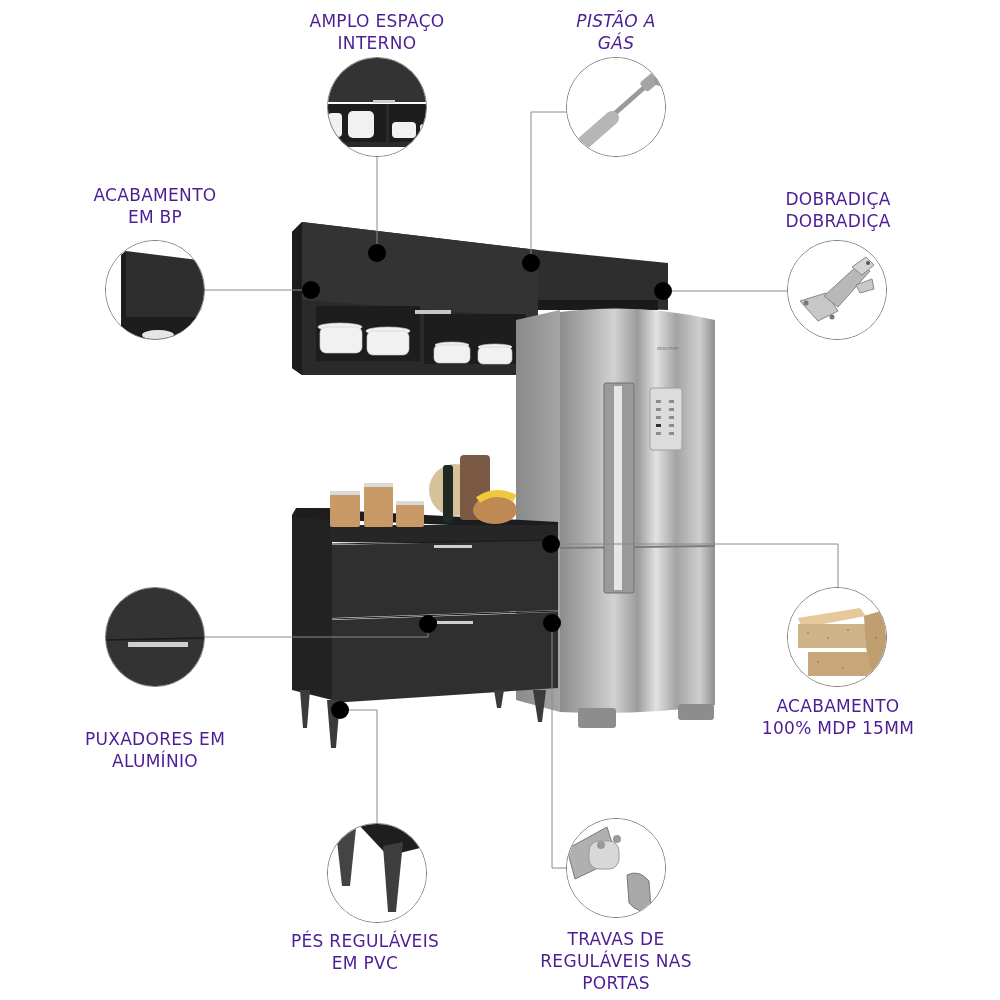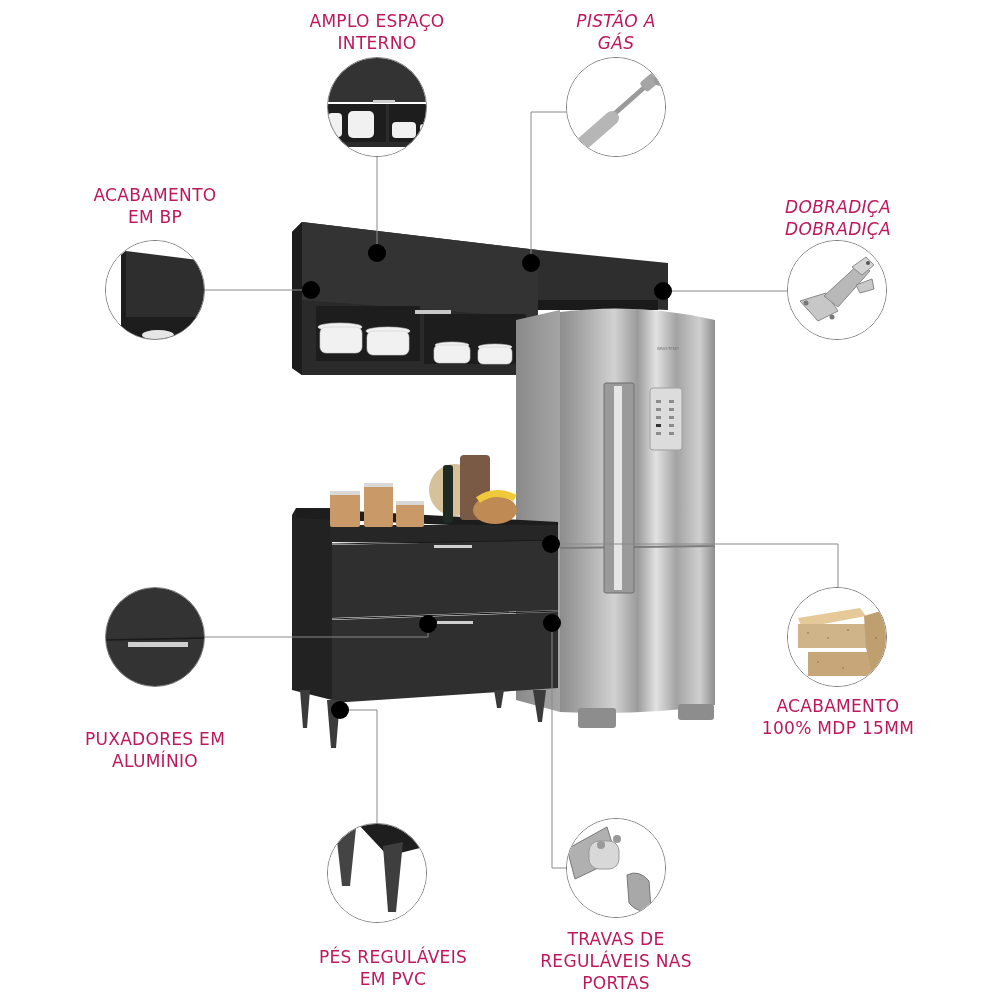--- a/index.html
+++ b/index.html
@@ -1,17 +1,17 @@
 <!DOCTYPE html>
 <html><head>
 <meta charset="utf-8">
 <style>
   html,body{margin:0;padding:0;background:#ffffff;}
   body{width:1000px;height:1000px;position:relative;overflow:hidden;font-family:"DejaVu Sans",sans-serif;}
-  .label{position:absolute;text-align:center;color:#be185d;font-size:17px;line-height:22px;letter-spacing:0.3px;font-family:"DejaVu Sans",sans-serif;font-weight:normal;white-space:nowrap;transform:translateX(-50%);}
+  .label{position:absolute;text-align:center;color:#4c1d95;font-size:17px;line-height:22px;letter-spacing:0.3px;font-family:"DejaVu Sans",sans-serif;font-weight:normal;white-space:nowrap;transform:translateX(-50%);}
   .circle{position:absolute;width:100px;height:100px;border-radius:50%;border:1px solid #7a7a7a;overflow:hidden;background:#fff;box-sizing:border-box;}
   .abs{position:absolute;}
   svg{display:block;}
 </style>
 </head>
 <body>
 
 <div class="abs" style="left:0;top:0;width:1000px;height:1000px;">
 <svg width="1000" height="1000" viewBox="0 0 1000 1000">
   <defs>
@@ -192,21 +192,21 @@
 <div class="circle" style="left:105px;top:240px;">
   <svg width="100" height="100" viewBox="0 0 100 100">
     <rect width="100" height="100" fill="#fff"></rect>
     <polygon points="15,14 20,10 100,20 100,100 15,100" fill="#2e2e2e"></polygon>
     <polygon points="15,14 20,10 20,100 15,100" fill="#1c1c1c"></polygon>
     <rect x="20" y="76" width="80" height="24" fill="#1d1d1d"></rect>
     <ellipse cx="52" cy="94" rx="16" ry="5" fill="#e6e6e6"></ellipse>
   </svg>
 </div>
 
-<div class="label" style="left:838px;top:196px;font-style:italic;">
+<div class="label" style="left:838px;top:188px;">
   <div>DOBRADIÇA</div>
   <div>DOBRADIÇA</div>
 </div>
 <div class="circle" style="left:787px;top:240px;">
   <svg width="100" height="100" viewBox="0 0 100 100">
     <rect width="100" height="100" fill="#fff"></rect>
     <polygon points="12,60 38,52 50,70 30,80" fill="#c7c7c7" stroke="#888" stroke-width="1"></polygon>
     <polygon points="36,55 72,22 82,30 50,66" fill="#b8b8b8" stroke="#888" stroke-width="1"></polygon>
     <polygon points="64,26 78,16 86,24 74,34" fill="#d4d4d4" stroke="#888" stroke-width="1"></polygon>
     <polygon points="68,44 84,38 86,48 72,52" fill="#c9c9c9" stroke="#888" stroke-width="1"></polygon>
@@ -251,21 +251,21 @@
 </div>
 
 <div class="circle" style="left:327px;top:823px;">
   <svg width="100" height="100" viewBox="0 0 100 100">
     <rect width="100" height="100" fill="#fff"></rect>
     <polygon points="30,0 100,0 100,22 60,32" fill="#1e1e1e"></polygon>
     <polygon points="8,8 28,4 22,62 14,62" fill="#444"></polygon>
     <polygon points="55,22 75,18 68,88 60,88" fill="#3e3e3e"></polygon>
   </svg>
 </div>
-<div class="label" style="left:393px;top:930px;margin-top:16px;">
+<div class="label" style="left:365px;top:930px;">
   <div>PÉS REGULÁVEIS</div>
   <div>EM PVC</div>
 </div>
 
 <div class="circle" style="left:566px;top:818px;">
   <svg width="100" height="100" viewBox="0 0 100 100">
     <rect width="100" height="100" fill="#fff"></rect>
     <polygon points="0,30 40,8 50,40 8,60" fill="#b0b0b0" stroke="#777"></polygon>
     <rect x="22" y="22" width="30" height="28" rx="10" fill="#d8d8d8" stroke="#999"></rect>
     <circle cx="34" cy="26" r="4" fill="#999"></circle>

